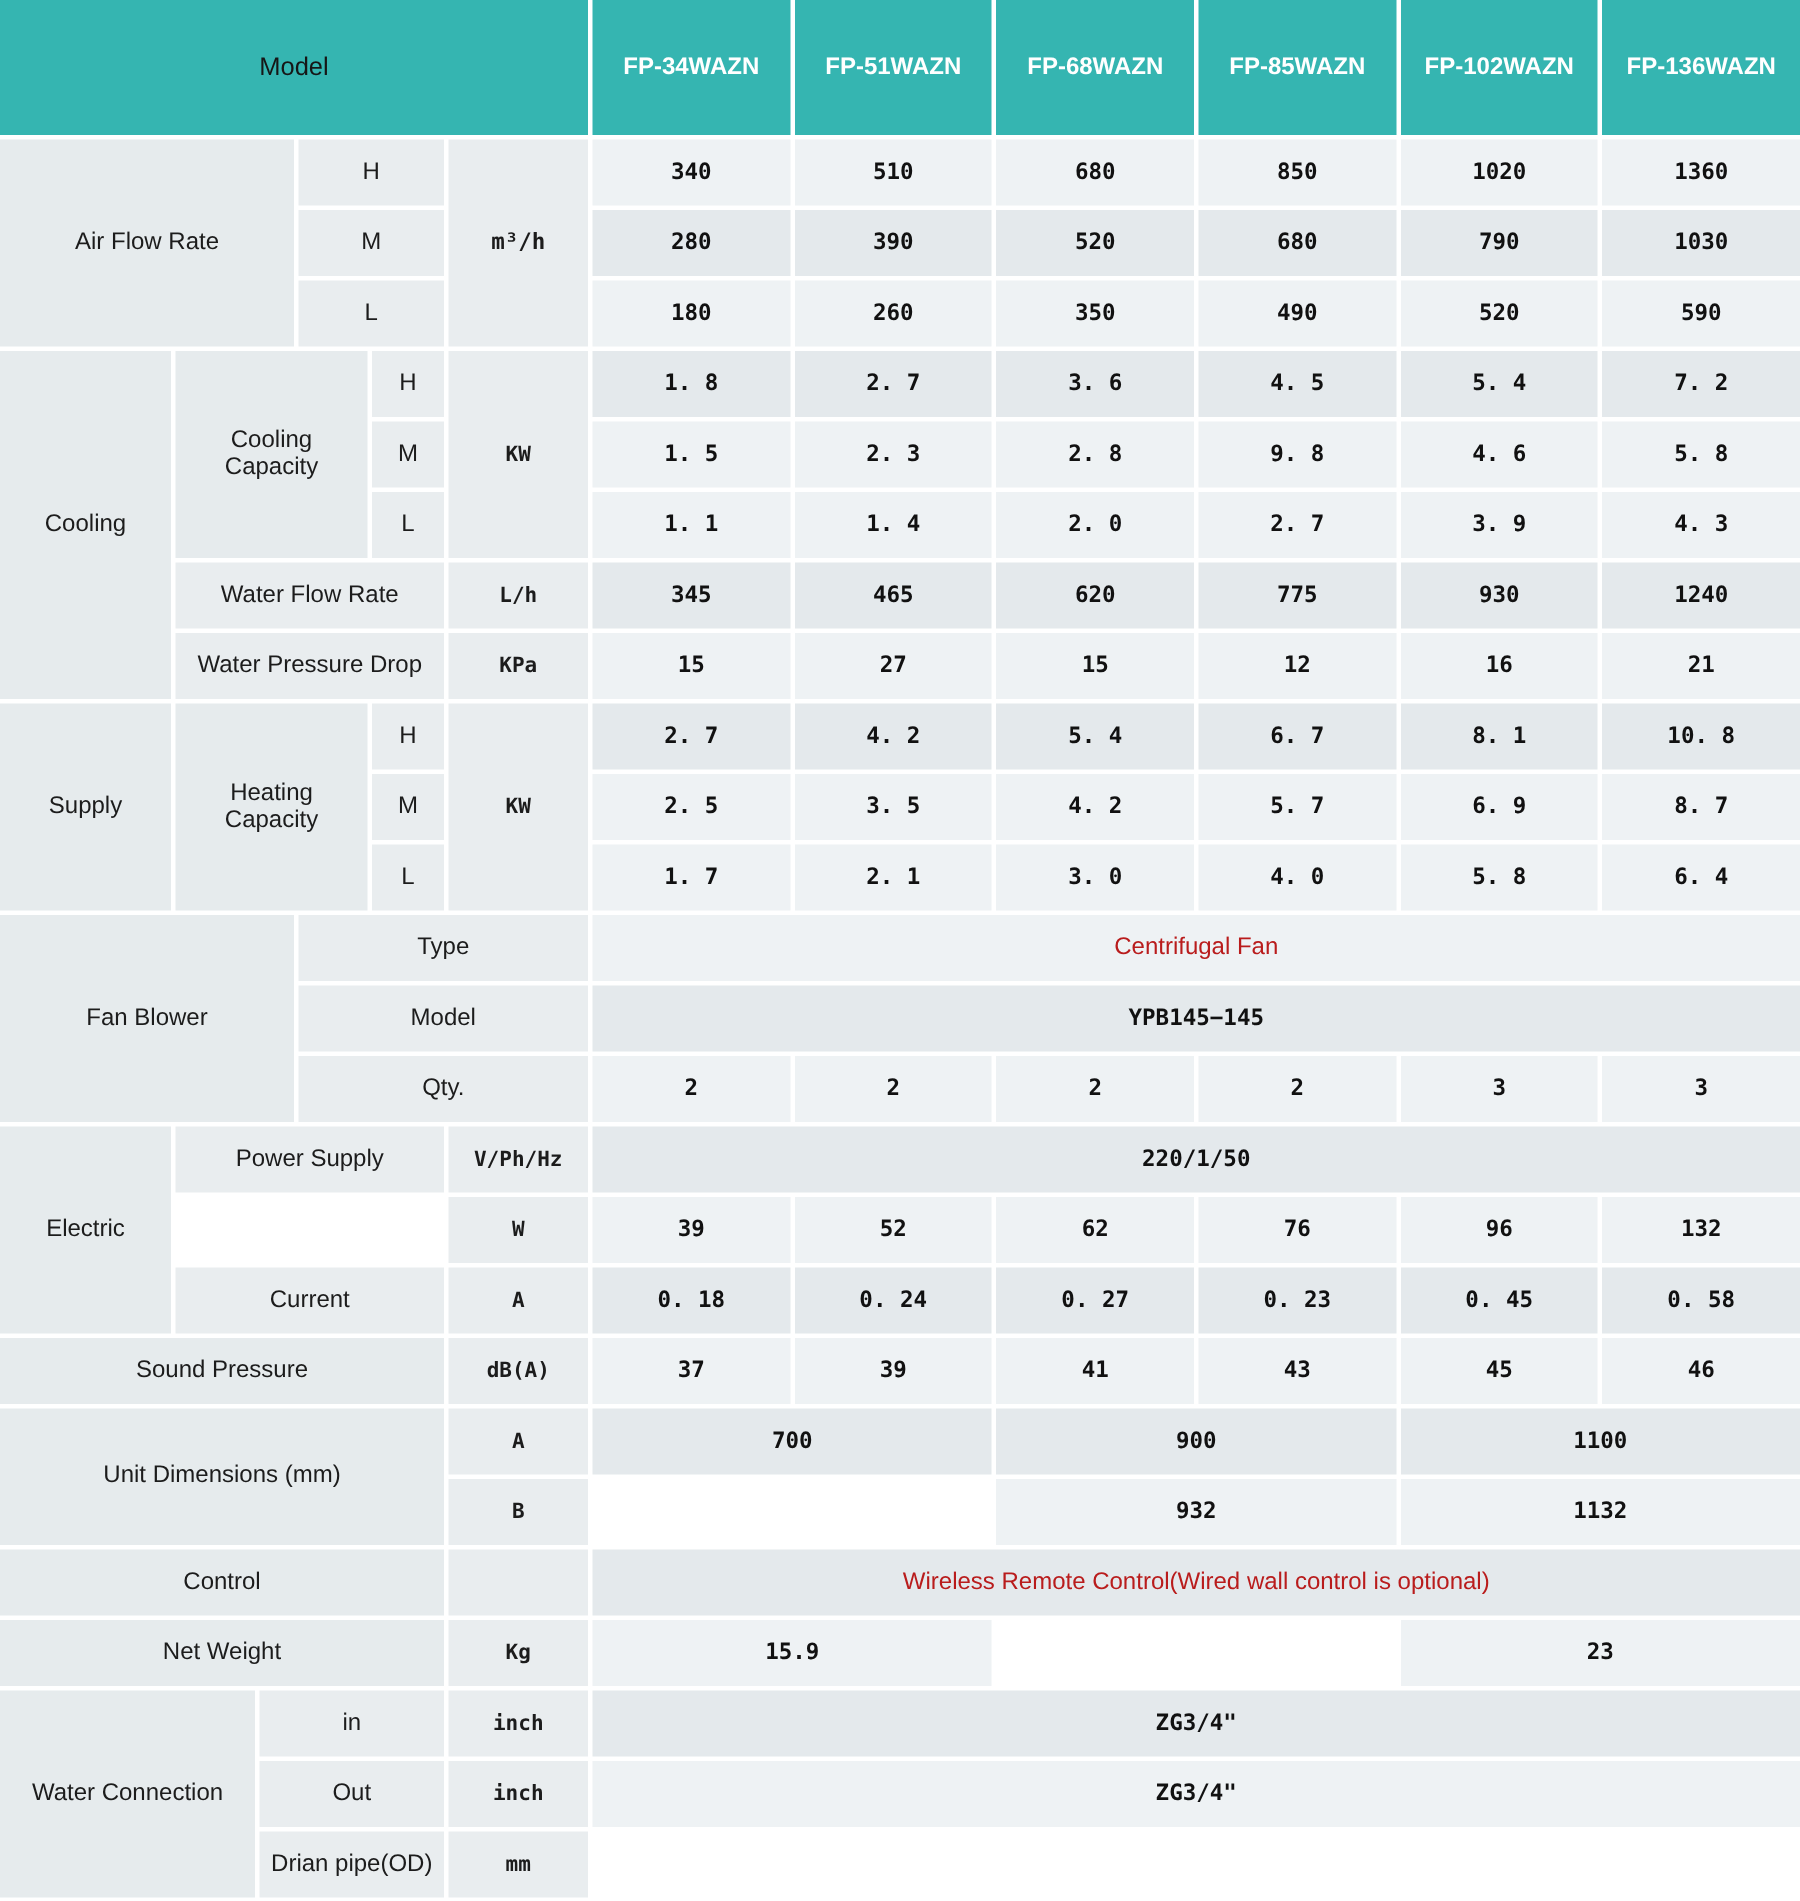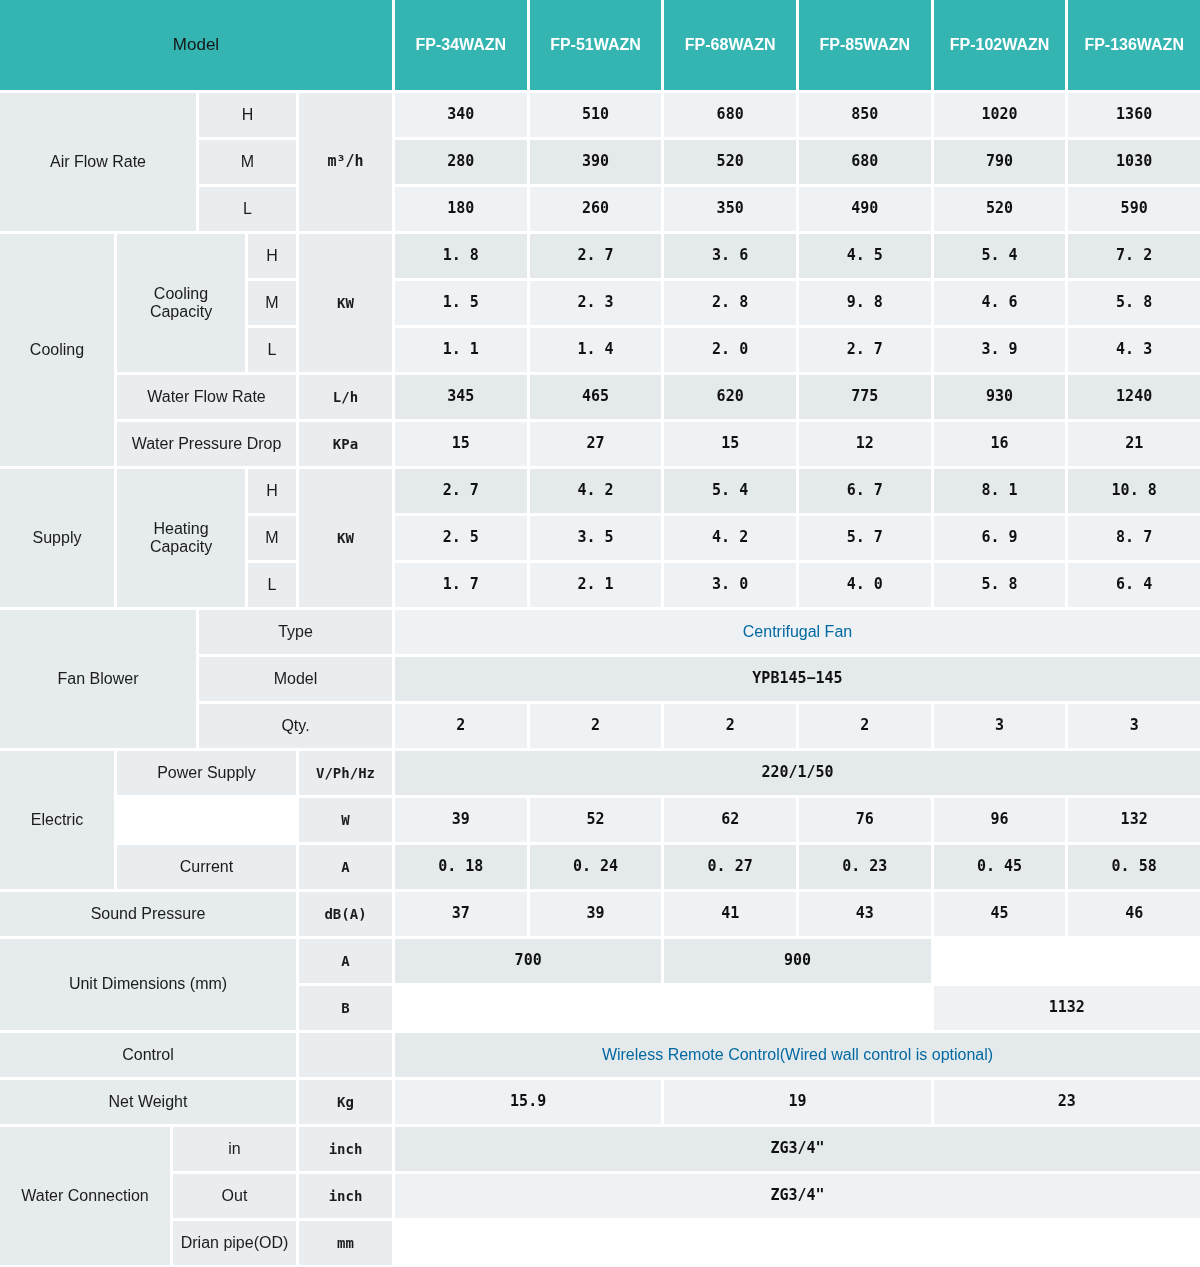--- a/index.html
+++ b/index.html
@@ -29,21 +29,21 @@
   .hd { background:#35b5b1; color:#ffffff; font-weight:bold; font-size:16px; }
   
   .gl { background:#e6ebed; font-size:16px; padding:0 4px; }
   .sl { background:#e9edef; font-size:16px; padding:0 2px; }
   .un { background:#e9edef; font-family:"DejaVu Sans Mono", monospace; font-weight:bold; font-size:14px; }
   .un-lg { font-size:15px; }
   
   .dl { background:#eef2f4; }
   .dd { background:#e4e9ec; }
   .nm { font-family:"DejaVu Sans Mono", monospace; font-weight:bold; font-size:15px; color:#111; }
-  .tx { font-size:16px; color:#0369a1; }
+  .tx { font-size:16px; color:#b91c1c; }
 </style>
 </head>
 <body>
 
 <div class="tbl">
 
   <div class="c hm" style="grid-area:1/1/2/7">Model</div>
   <div class="c hd" style="grid-area:1/7/2/8">FP-34WAZN</div>
   <div class="c hd" style="grid-area:1/8/2/9">FP-51WAZN</div>
   <div class="c hd" style="grid-area:1/9/2/10">FP-68WAZN</div>
@@ -180,31 +180,32 @@
   <div class="c nm dl" style="grid-area:19/8/20/9">39</div>
   <div class="c nm dl" style="grid-area:19/9/20/10">41</div>
   <div class="c nm dl" style="grid-area:19/10/20/11">43</div>
   <div class="c nm dl" style="grid-area:19/11/20/12">45</div>
   <div class="c nm dl" style="grid-area:19/12/20/13">46</div>
 
   <div class="c gl" style="grid-area:20/1/22/6">Unit Dimensions (mm)</div>
   <div class="c un" style="grid-area:20/6/21/7">A</div>
   <div class="c nm dd" style="grid-area:20/7/21/9">700</div>
   <div class="c nm dd" style="grid-area:20/9/21/11">900</div>
+  <div class="c nm dd" style="grid-area:20/11/21/13">1100</div>
   <div class="c un" style="grid-area:21/6/22/7">B</div>
+  <div class="c nm dl" style="grid-area:21/9/22/11">932</div>
   <div class="c nm dl" style="grid-area:21/11/22/13">1132</div>
 
   <div class="c gl" style="grid-area:22/1/23/6">Control</div>
   <div class="c sl" style="grid-area:22/6/23/7"></div>
   <div class="c tx dd" style="grid-area:22/7/23/13">Wireless Remote Control(Wired wall control is optional)</div>
 
   <div class="c gl" style="grid-area:23/1/24/6">Net Weight</div>
   <div class="c un" style="grid-area:23/6/24/7">Kg</div>
   <div class="c nm dl" style="grid-area:23/7/24/9">15.9</div>
-  <div class="c nm dl" style="grid-area:23/9/24/11">19</div>
   <div class="c nm dl" style="grid-area:23/11/24/13">23</div>
 
   <div class="c gl" style="grid-area:24/1/27/3">Water Connection</div>
   <div class="c sl" style="grid-area:24/3/25/6">in</div>
   <div class="c un" style="grid-area:24/6/25/7">inch</div>
   <div class="c nm dd" style="grid-area:24/7/25/13">ZG3/4"</div>
   <div class="c sl" style="grid-area:25/3/26/6">Out</div>
   <div class="c un" style="grid-area:25/6/26/7">inch</div>
   <div class="c nm dl" style="grid-area:25/7/26/13">ZG3/4"</div>
   <div class="c sl" style="grid-area:26/3/27/6">Drian pipe(OD)</div>

